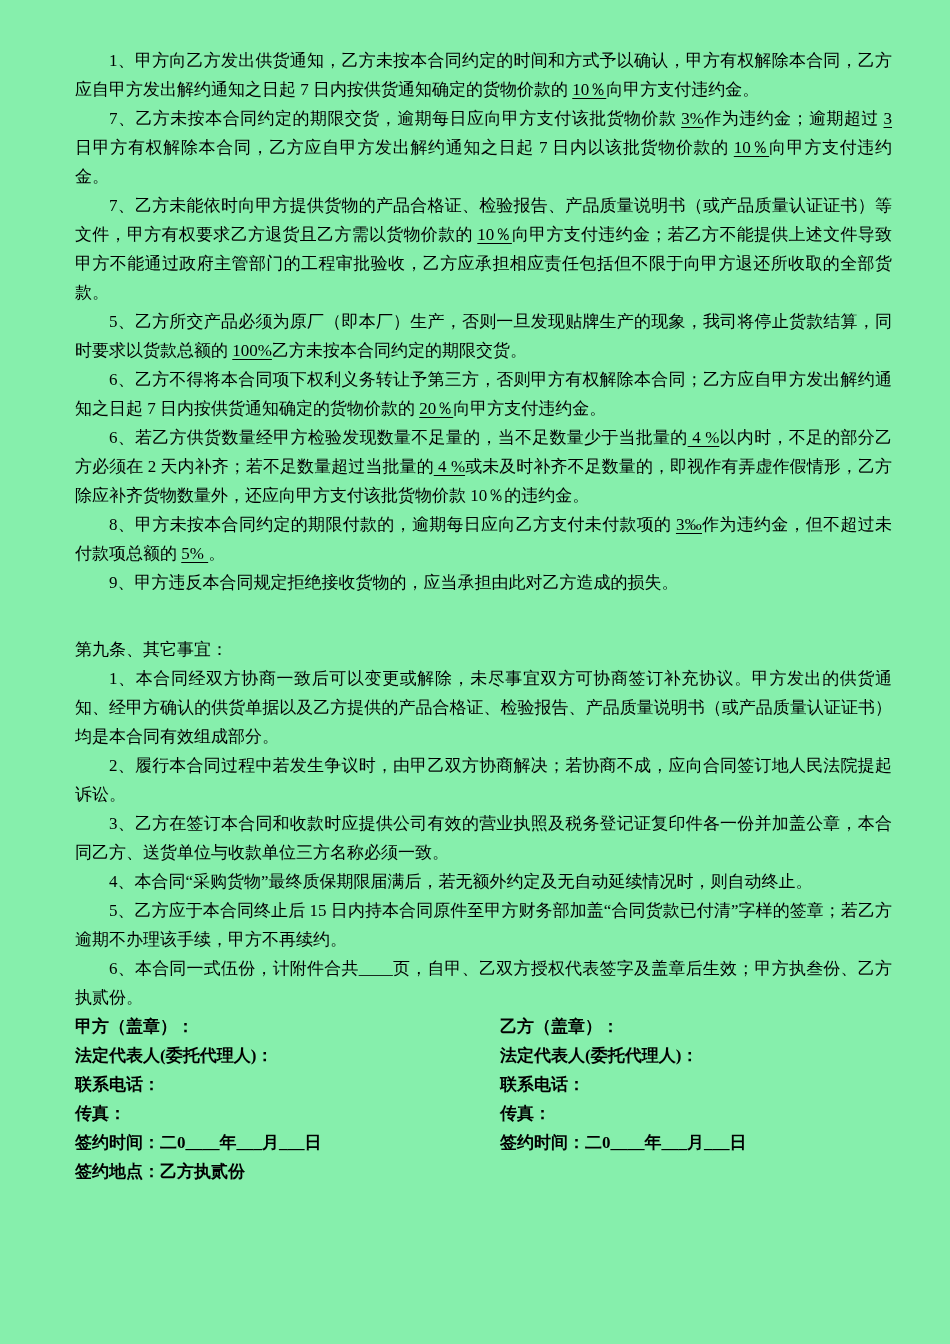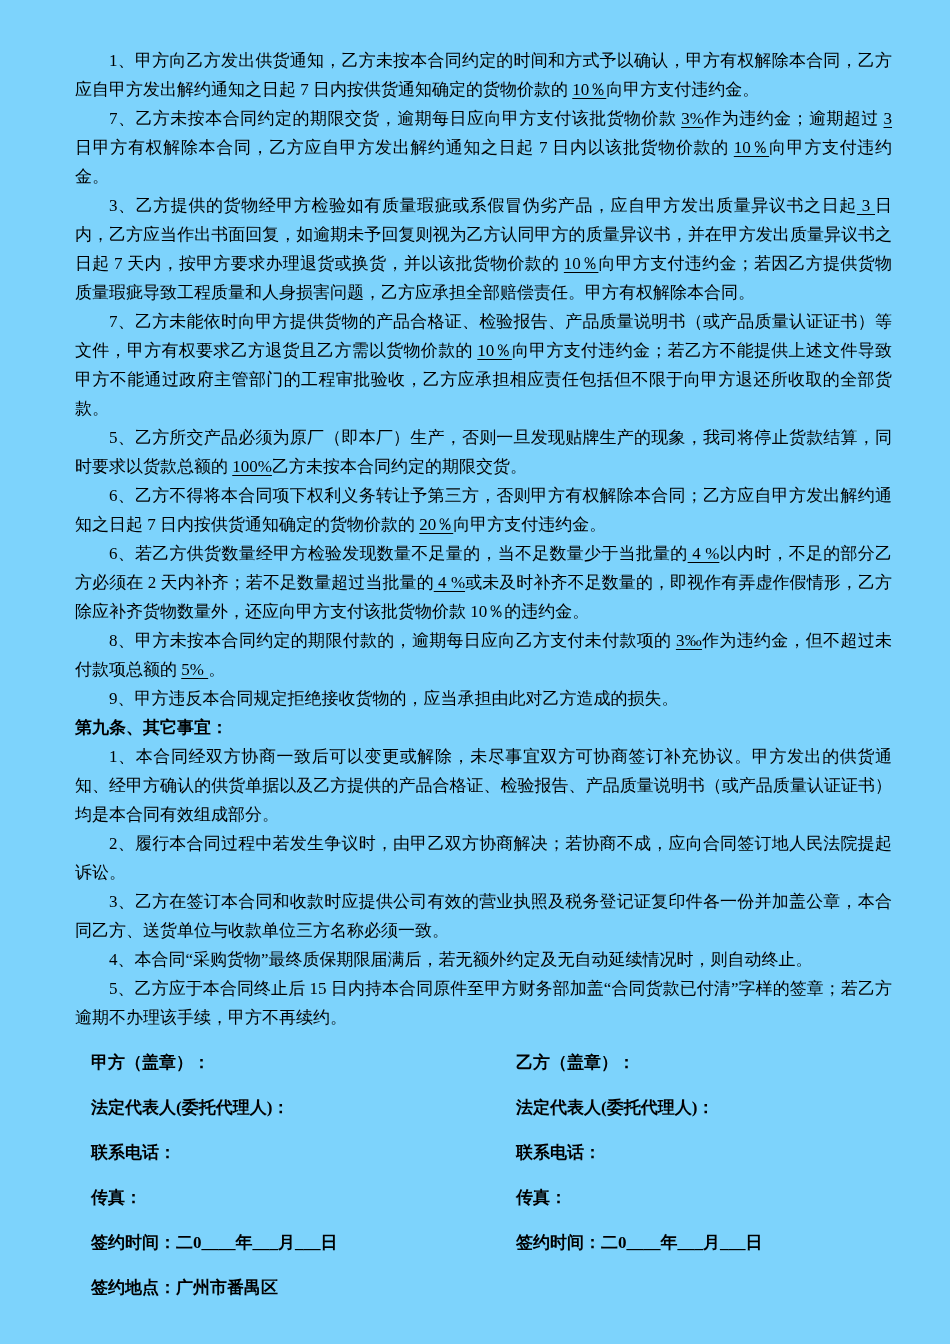--- a/index.html
+++ b/index.html
@@ -5,80 +5,80 @@
   * { margin: 0; padding: 0; box-sizing: border-box; }
   html, body { background: #ffffff; }
   body {
     font-family: "Liberation Serif", "DejaVu Serif", serif;
     color: #000000;
   }
   .page {
     width: 950px;
     height: 1344px;
     margin: 0 auto;
-    background: #7dd3fc;
+    background: #86efac;
     padding: 46px 58px 20px 75px;
     overflow: hidden;
   }
   .para {
     font-size: 17px;
     line-height: 29px;
     text-align: justify;
     text-indent: 2em;
     font-weight: 400;
     margin: 0;
   }
   .para.no-indent { text-indent: 0; }
-  .para.bold { font-weight: 700; }
+  .para.bold { font-weight: 400; margin-top: 38px; }
   .u { text-decoration: underline; text-underline-offset: 3px; }
   .sig-grid {
     display: flex;
     align-items: flex-start;
   }
   .sig-col { width: 425px; }
   .sig-col.right { flex: 1; font-family: Liberation Serif, serif; }
   .sig-col p {
     font-size: 17px;
     line-height: 29px;
     font-weight: 700;
-    margin: 16px;
+    margin: 0;
     white-space: nowrap;
   }
 </style>
 </head>
 <body>
 
 <div class="page">
 
   <div>
       <p class="para"><span>1、甲方向乙方发出供货通知，乙方未按本合同约定的时间和方式予以确认，甲方有权解除本合同，乙方应自甲方发出解约通知之日起 7 日内按供货通知确定的货物价款的 </span><span class="u">10％</span><span>向甲方支付违约金。</span></p>
       <p class="para"><span>7、乙方未按本合同约定的期限交货，逾期每日应向甲方支付该批货物价款 </span><span class="u">3%</span><span>作为违约金；逾期超过 </span><span class="u">3</span><span> 日甲方有权解除本合同，乙方应自甲方发出解约通知之日起 7 日内以该批货物价款的 </span><span class="u">10％</span><span>向甲方支付违约金。</span></p>
-      <p class="para"><span>3、乙方提供的货物经甲方检验如有质量瑕疵或系假冒伪劣产品，应自甲方发出质量异议书之日起</span><span class="u"> 3 </span><span>日内，乙方应当作出书面回复，如逾期未予回复则视为乙方认同甲方的质量异议书，并在甲方发出质量异议书之日起 7 天内，按甲方要求办理退货或换货，并以该批货物价款的 </span><span class="u">10％</span><span>向甲方支付违约金；若因乙方提供货物质量瑕疵导致工程质量和人身损害问题，乙方应承担全部赔偿责任。甲方有权解除本合同。</span></p>
       <p class="para"><span>7、乙方未能依时向甲方提供货物的产品合格证、检验报告、产品质量说明书（或产品质量认证证书）等文件，甲方有权要求乙方退货且乙方需以货物价款的 </span><span class="u">10％</span><span>向甲方支付违约金；若乙方不能提供上述文件导致甲方不能通过政府主管部门的工程审批验收，乙方应承担相应责任包括但不限于向甲方退还所收取的全部货款。</span></p>
       <p class="para"><span>5、乙方所交产品必须为原厂（即本厂）生产，否则一旦发现贴牌生产的现象，我司将停止货款结算，同时要求以货款总额的 </span><span class="u">100%</span><span>乙方未按本合同约定的期限交货。</span></p>
       <p class="para"><span>6、乙方不得将本合同项下权利义务转让予第三方，否则甲方有权解除本合同；乙方应自甲方发出解约通知之日起 7 日内按供货通知确定的货物价款的 </span><span class="u">20％</span><span>向甲方支付违约金。</span></p>
       <p class="para"><span>6、若乙方供货数量经甲方检验发现数量不足量的，当不足数量少于当批量的</span><span class="u"> 4 %</span><span>以内时，不足的部分乙方必须在 2 天内补齐；若不足数量超过当批量的</span><span class="u"> 4 %</span><span>或未及时补齐不足数量的，即视作有弄虚作假情形，乙方除应补齐货物数量外，还应向甲方支付该批货物价款 10％的违约金。</span></p>
       <p class="para"><span>8、甲方未按本合同约定的期限付款的，逾期每日应向乙方支付未付款项的 </span><span class="u">3‰</span><span>作为违约金，但不超过未付款项总额的 </span><span class="u">5% </span><span>。</span></p>
       <p class="para"><span>9、甲方违反本合同规定拒绝接收货物的，应当承担由此对乙方造成的损失。</span></p>
       <p class="para bold no-indent"><span>第九条、其它事宜：</span></p>
       <p class="para"><span>1、本合同经双方协商一致后可以变更或解除，未尽事宜双方可协商签订补充协议。甲方发出的供货通知、经甲方确认的供货单据以及乙方提供的产品合格证、检验报告、产品质量说明书（或产品质量认证证书）均是本合同有效组成部分。</span></p>
       <p class="para"><span>2、履行本合同过程中若发生争议时，由甲乙双方协商解决；若协商不成，应向合同签订地人民法院提起诉讼。</span></p>
       <p class="para"><span>3、乙方在签订本合同和收款时应提供公司有效的营业执照及税务登记证复印件各一份并加盖公章，本合同乙方、送货单位与收款单位三方名称必须一致。</span></p>
       <p class="para"><span>4、本合同“采购货物”最终质保期限届满后，若无额外约定及无自动延续情况时，则自动终止。</span></p>
       <p class="para"><span>5、乙方应于本合同终止后 15 日内持本合同原件至甲方财务部加盖“合同货款已付清”字样的签章；若乙方逾期不办理该手续，甲方不再续约。</span></p>
+      <p class="para"><span>6、本合同一式伍份，计附件合共</span><span>____</span><span>页，自甲、乙双方授权代表签字及盖章后生效；甲方执叁份、乙方执贰份。</span></p>
     </div>
 
   <div class="sig-grid">
     <div class="sig-col">
       <p>甲方（盖章）：</p>
       <p>法定代表人(委托代理人)：</p>
       <p>联系电话：</p>
       <p>传真：</p>
       <p>签约时间：二0____年___月___日</p>
-      <p>签约地点：广州市番禺区</p>
+      <p>签约地点：乙方执贰份</p>
     </div>
     <div class="sig-col right">
       <p>乙方（盖章）：</p>
       <p>法定代表人(委托代理人)：</p>
       <p>联系电话：</p>
       <p>传真：</p>
       <p>签约时间：二0____年___月___日</p>
     </div>
   </div>
 

